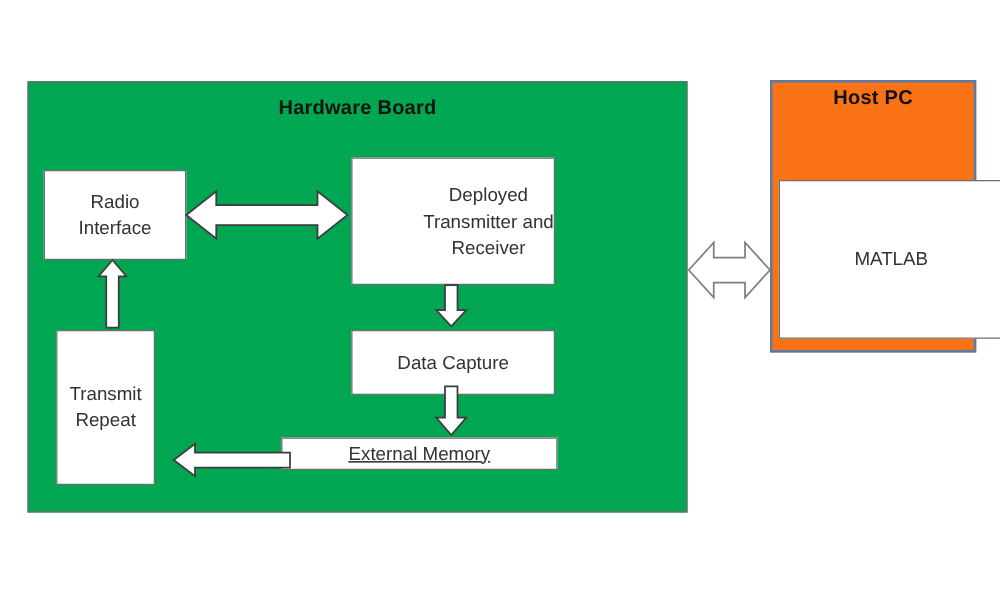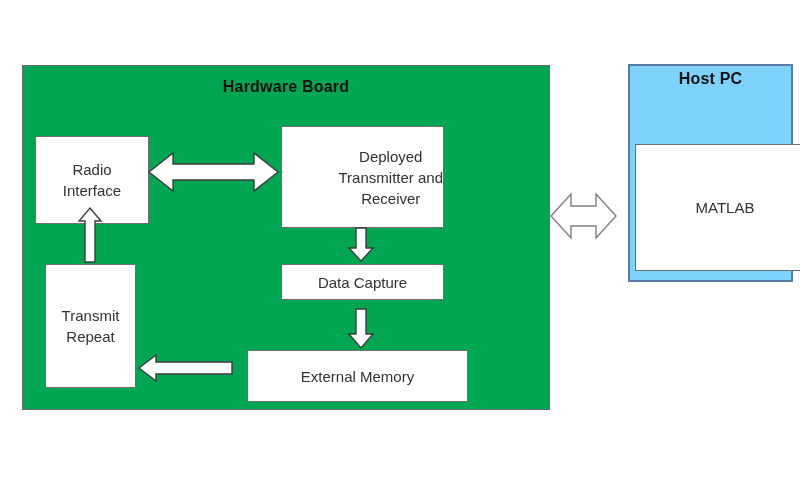--- a/index.html
+++ b/index.html
@@ -47,25 +47,25 @@
     justify-content: center;
   }
   .node-label {
     font-size: 15px;
     line-height: 21px;
     color: #323232;
     text-align: center;
     white-space: pre-line;
   }
   
-  #node-radio-interface           { left: 12px;  top: 70px;  width: 114px; height: 88px; }
+  #node-radio-interface           { left: 12px;  top: 70px;  width: 114px; height: 72px; }
   #node-deployed-tx-rx            { left: 258px; top: 60px;  width: 163px; height: 102px; justify-content: flex-end; }
-  #node-data-capture              { left: 258px; top: 198px; width: 163px; height: 36px; }
-  #node-external-memory           { left: 224px; top: 284px; width: 221px; height: 52px; }
-  #node-transmit-repeat           { left: 22px;  top: 198px; width: 91px;  height: 124px; }
+  #node-data-capture              { left: 258px; top: 198px; width: 163px; height: 52px; }
+  #node-external-memory           { left: 202px; top: 284px; width: 221px; height: 26px; text-decoration: underline; }
+  #node-transmit-repeat           { left: 22px;  top: 198px; width: 79px;  height: 124px; }
   #node-matlab                    { left: 5px;   top: 78px;  width: 180px; height: 127px; }
   #connector-layer {
     position: absolute;
     left: 0; top: 0;
     width: 800px; height: 480px;
     pointer-events: none;
   }
   .arrow-dark  { fill: #ffffff; stroke: #3d3d3d; stroke-width: 1.4; stroke-linejoin: miter; }
   .arrow-gray  { fill: #ffffff; stroke: #7f7f7f; stroke-width: 1.4; stroke-linejoin: miter; }
 </style>
@@ -95,21 +95,21 @@
     <div id="node-external-memory" class="node">
       <span class="node-label">External Memory</span>
     </div>
 
     <div id="node-transmit-repeat" class="node">
       <span class="node-label">Transmit
 Repeat</span>
     </div>
   </div>
 
-  <div id="host-pc" class="group" style="background-color: #7dd3fc; margin-left: 12px;">
+  <div id="host-pc" class="group" style="background-color: #f97316;">
     <div class="group-title">Host PC</div>
 
     <div id="node-matlab" class="node">
       <span class="node-label">MATLAB</span>
     </div>
   </div>
 
   <svg id="connector-layer" viewBox="0 0 800 480" xmlns="http://www.w3.org/2000/svg">
 
     <polygon class="arrow-dark" points="149,172 173,153 173,164 254,164 254,153 278,172 254,191 254,180 173,180 173,191"></polygon>

